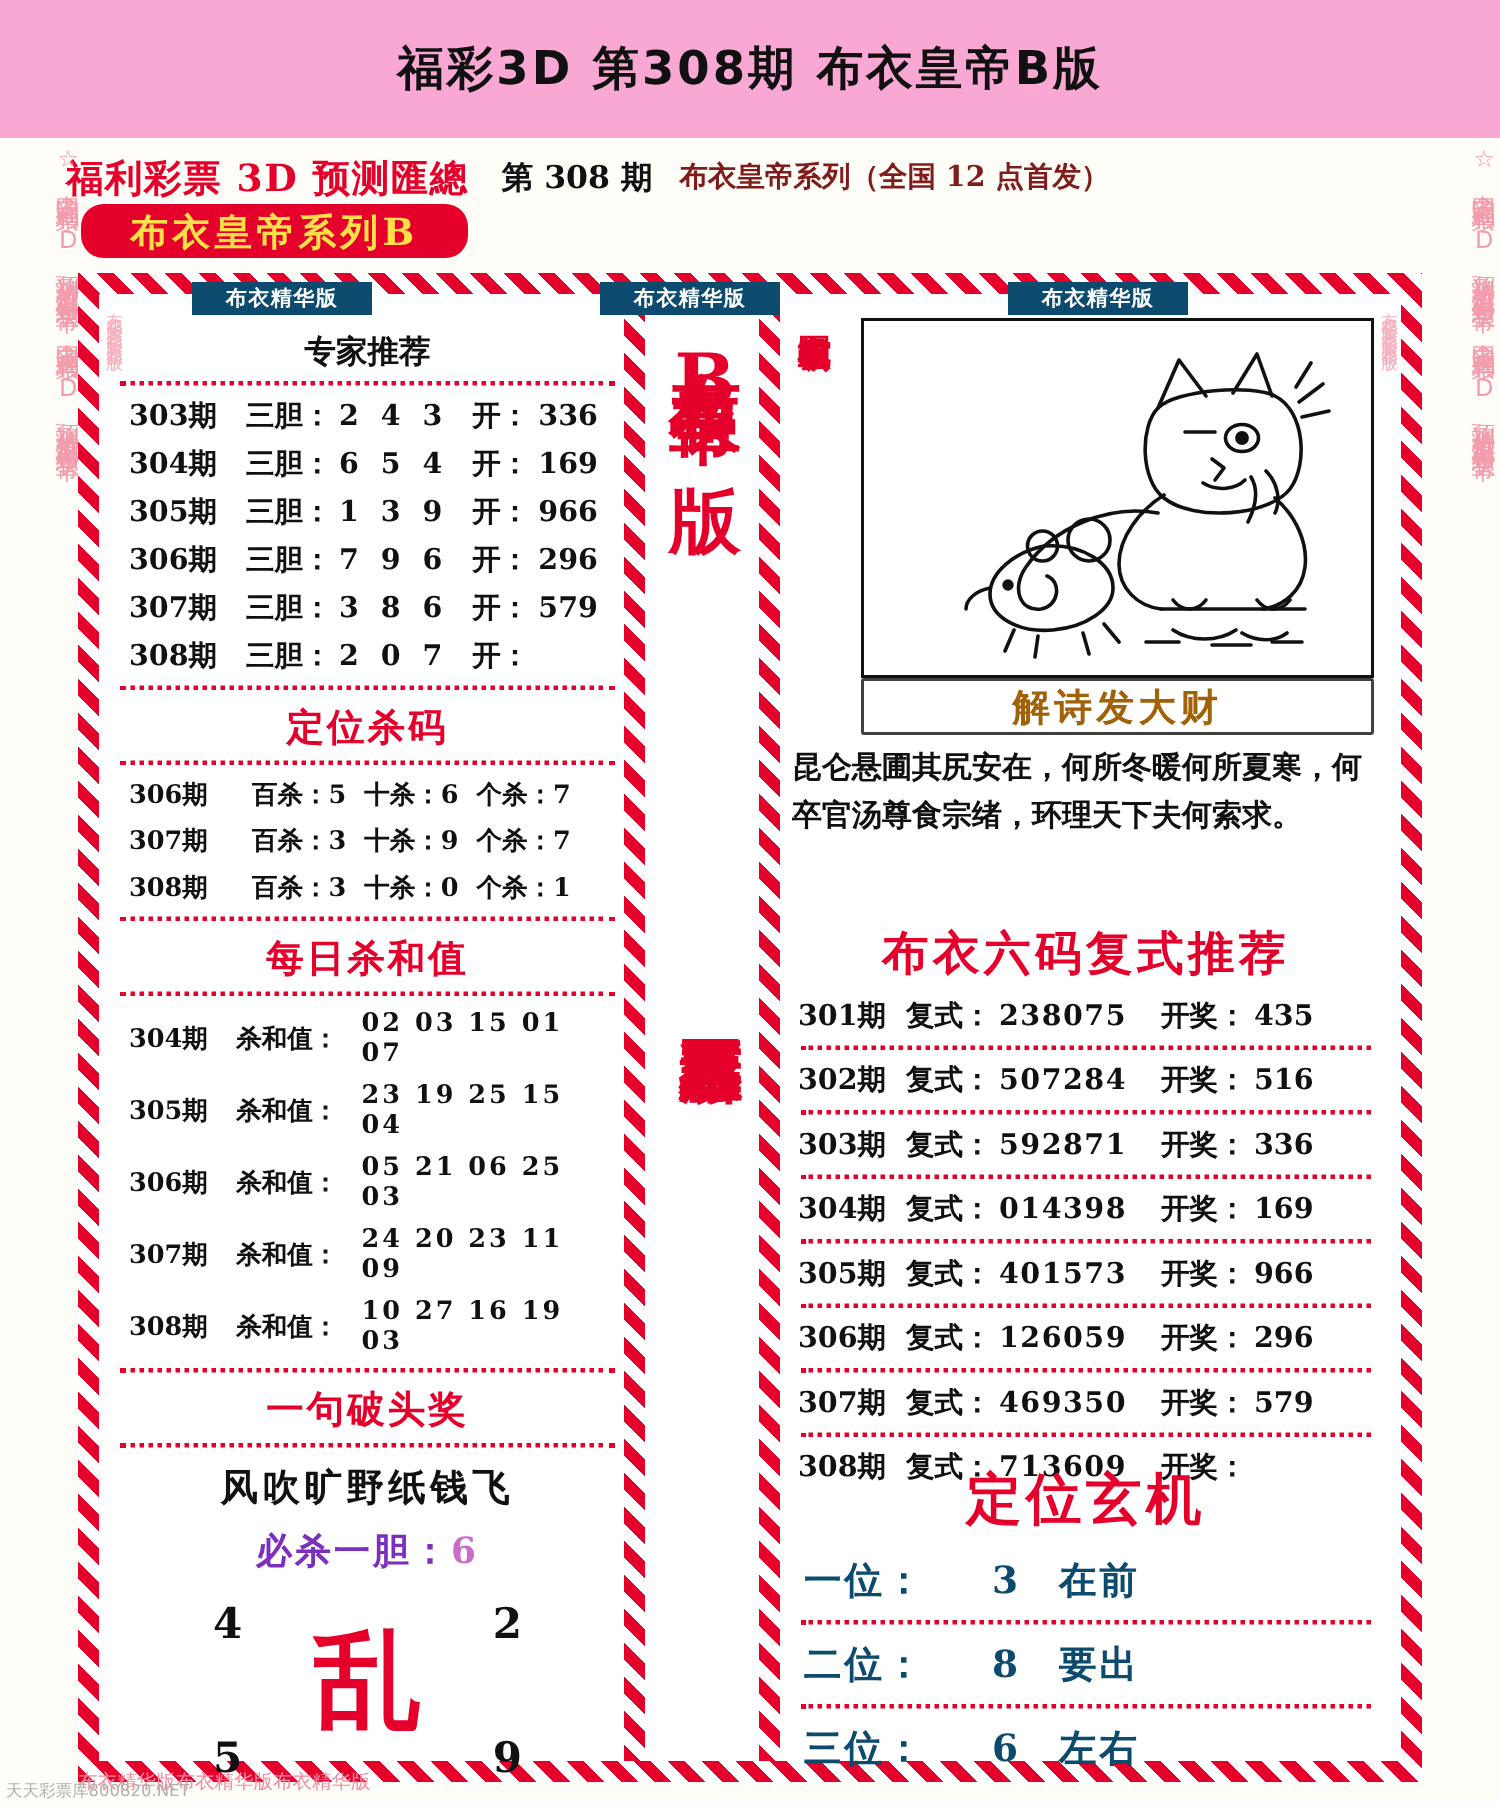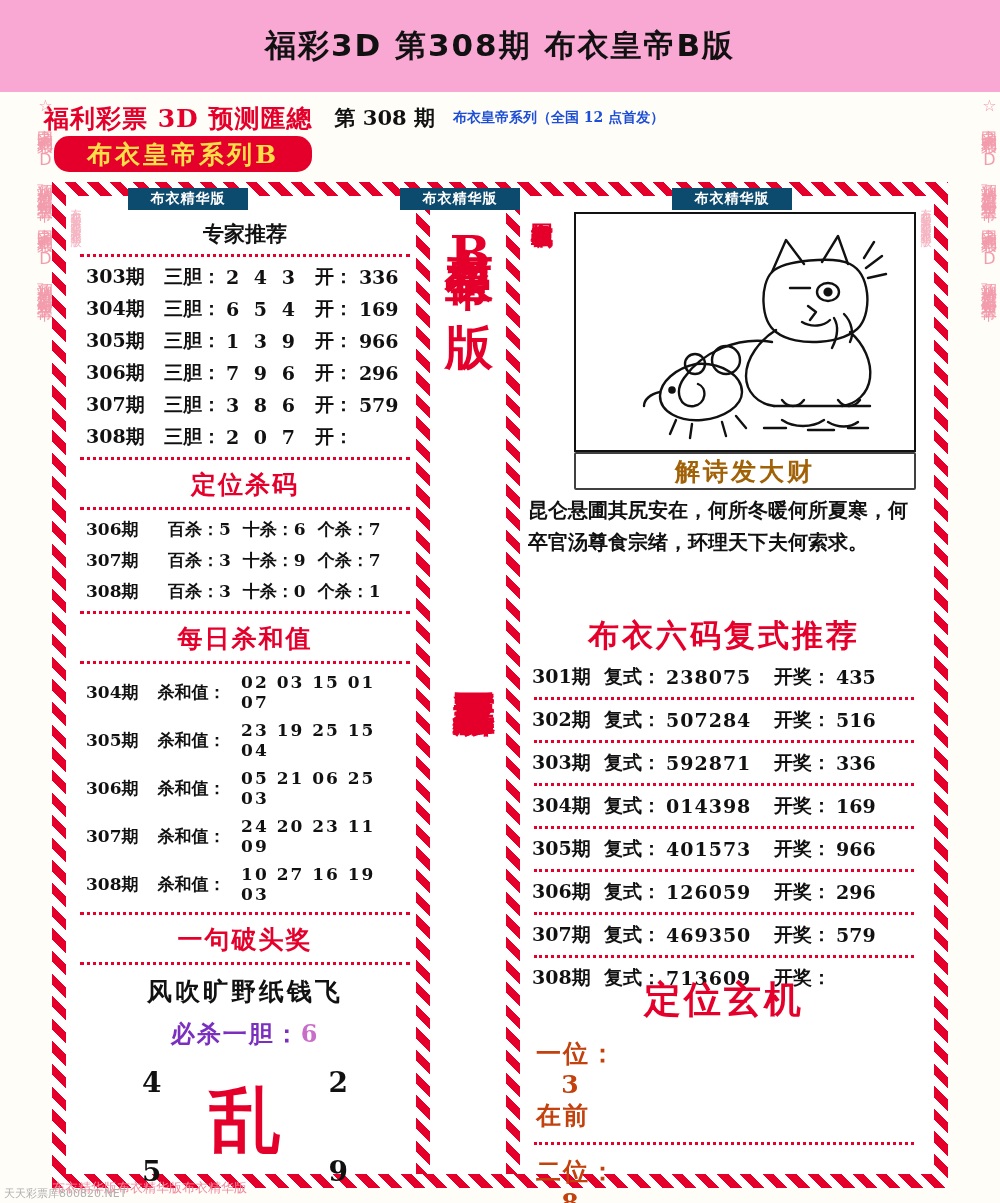--- a/index.html
+++ b/index.html
@@ -31,21 +31,21 @@
   .subhead .red{
     color:#e4002b;font-size:25px;font-weight:bold;letter-spacing:1px;
     font-family:"DejaVu Serif","Liberation Serif",serif;
     margin-left:44px;
   }
   .subhead .blk{
     color:#111;font-size:21px;font-weight:bold;margin-left:22px;
     font-family:"DejaVu Serif","Liberation Serif",serif;
   }
   .subhead .blk2{
-    color:#1d4ed8;font-size:14px;font-weight:bold;margin-left:18px;
+    color:#7f1d1d;font-size:19px;font-weight:bold;margin-left:18px;
     font-family:"DejaVu Serif","Liberation Serif",serif;
   }
 
   
   .series-banner{
     position:absolute;left:54px;top:136px;width:258px;height:36px;
     background:#e4002b;color:#fde047;font-size:25px;font-weight:bold;
     display:flex;align-items:center;justify-content:center;
     letter-spacing:3px;
     font-family:"DejaVu Serif","Liberation Serif",serif;
@@ -182,41 +182,40 @@
   .catsvg{position:absolute;left:0;top:0;}
   .redbanner{
     position:absolute;left:574px;top:452px;width:338px;height:34px;
     border:2px solid #404040;color:#a16207;font-size:25px;font-weight:bold;
     display:flex;align-items:center;justify-content:center;letter-spacing:3px;
     font-family:"DejaVu Serif","Liberation Serif",serif;border-radius:2px;
   }
   .verse{
     position:absolute;left:528px;top:496px;width:390px;
     font-size:20px;font-weight:bold;color:#111;line-height:32px;
-    font-family:Liberation Mono, monospace;
+    font-family:Liberation Serif, serif;
   }
   .rtitle{
     position:absolute;left:524px;width:400px;text-align:center;
     color:#e4002b;font-size:31px;font-weight:bold;letter-spacing:3px;
     font-family:"DejaVu Serif","Liberation Serif",serif;
   }
   .rrow{
     display:flex;align-items:center;font-size:19px;font-weight:bold;color:#111;
     font-family:"DejaVu Serif","Liberation Serif",serif;padding:4px 0 4px 8px;
   }
   .rrow .issue{width:72px;}
   .rrow .lbl{width:62px;}
   .rrow .val{width:108px;letter-spacing:1px;}
   .rrow .lbl2{width:62px;}
   .rrow .val2{}
   .posrow{
-    display:flex;align-items:flex-start;font-size:25px;font-weight:bold;color:#c2410c;
+    display:flex;align-items:center;font-size:25px;font-weight:bold;color:#0c4a6e;
     font-family:"DejaVu Serif","Liberation Serif",serif;padding:7px 0 7px 12px;
     letter-spacing:2px;
-    flex-direction:column;
   }
   .posrow .p{width:100px;}
   .posrow .n{width:70px;text-align:center;}
   .posrow .d{}
 
   .hr-red{border-top:3px dotted #e4002b;margin:3px 10px;}
 
   .footer{
     position:absolute;left:4px;bottom:2px;font-size:11px;color:#b0b0b0;
     font-family:"DejaVu Sans","Liberation Sans",sans-serif;

